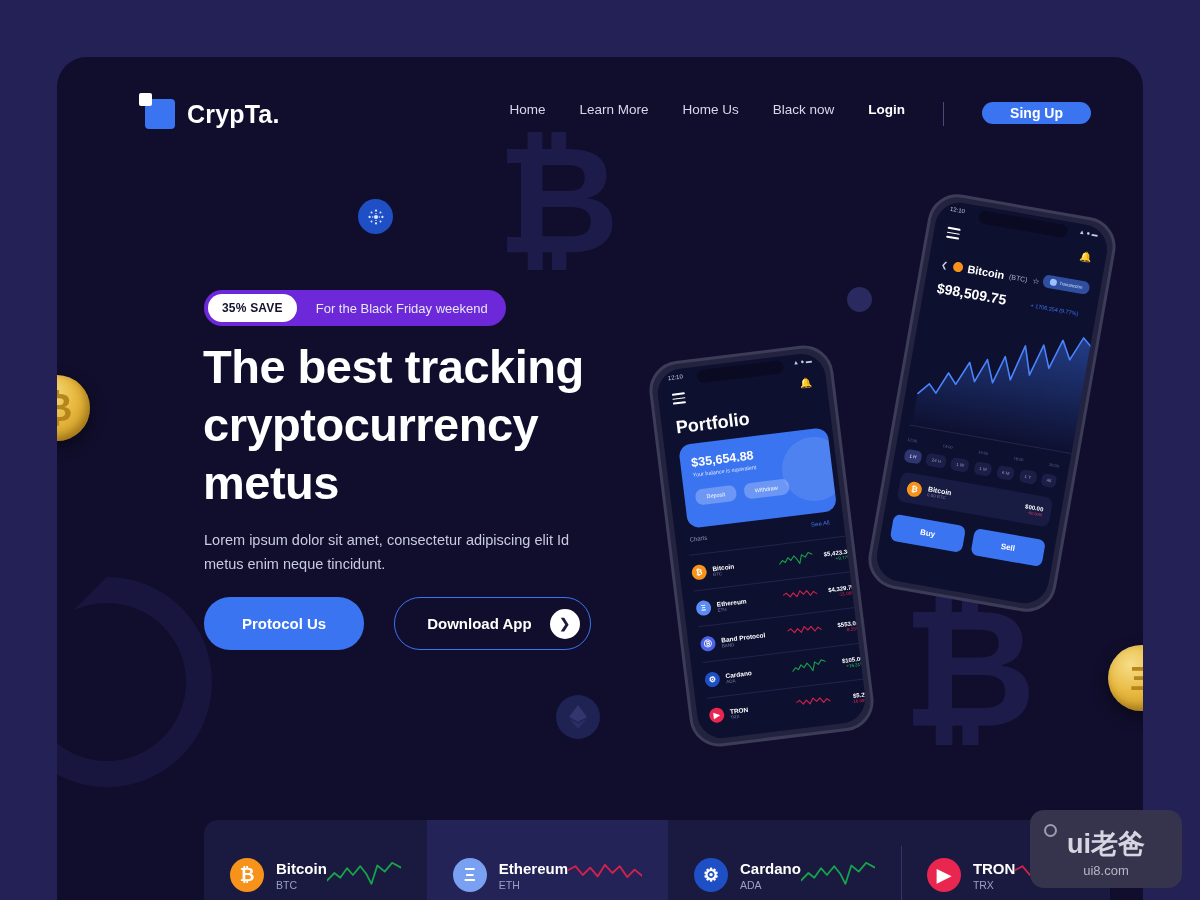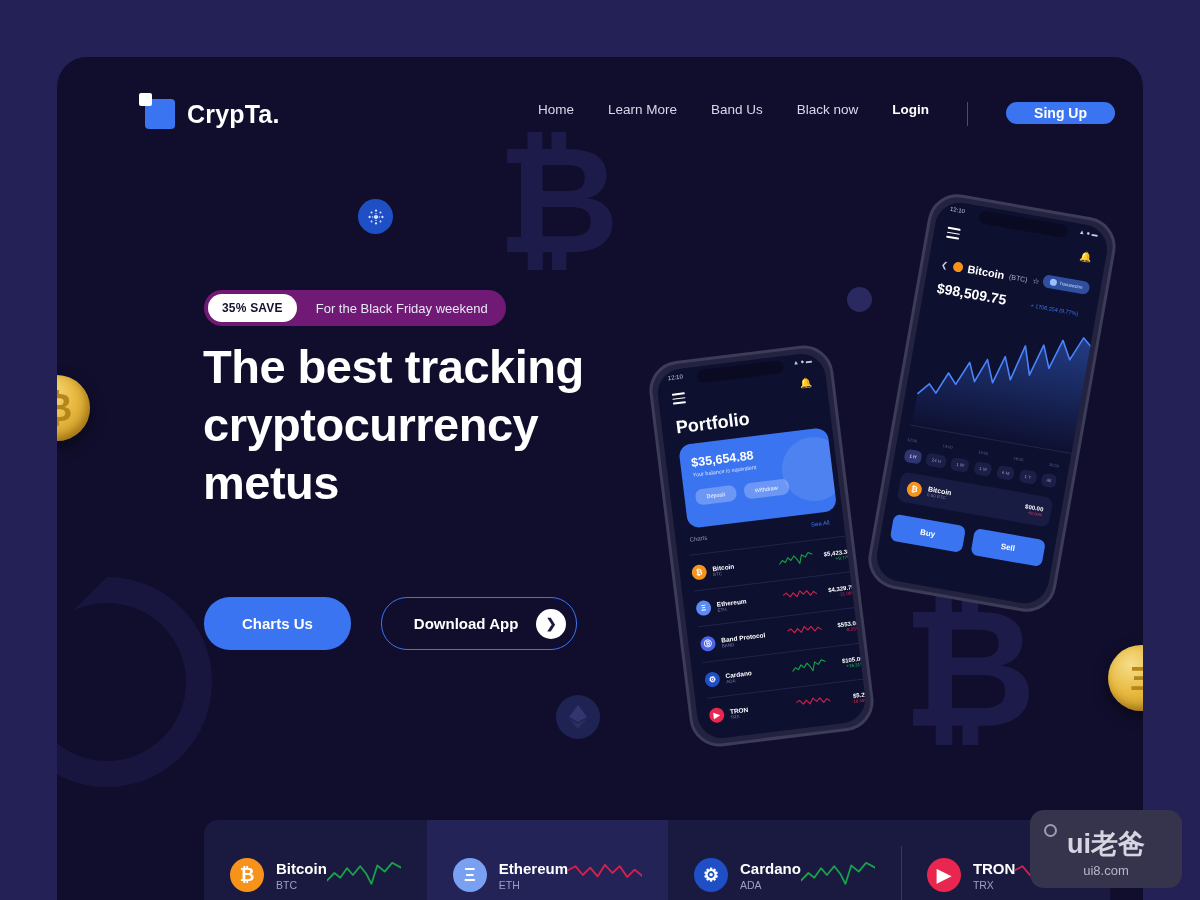--- a/index.html
+++ b/index.html
@@ -22,39 +22,39 @@
   .wm-1 { left: 440px; top: 68px; font-size: 150px; }
   .wm-2 { left: 845px; top: 530px; font-size: 165px; }
   .arc {
     position: absolute; left: -55px; top: 520px; width: 210px; height: 210px;
     border: 26px solid #1A1842; border-radius: 50%;
     clip-path: polygon(50% 0, 100% 0, 100% 100%, 0 100%, 0 50%);
     opacity: .85;
   }
 
   
-  .nav { position: absolute; left: 88px; top: 30px; right: 28px; height: 54px;
+  .nav { position: absolute; left: 88px; top: 30px; right: 52px; height: 54px;
          display: flex; align-items: center; }
   .logo { display: flex; align-items: center; gap: 12px; }
   .logo-mark { position: relative; width: 30px; height: 30px; background: #3B74F0;
                border-radius: 4px; }
   .logo-mark::after { content: ""; position: absolute; left: -6px; top: -6px;
                width: 13px; height: 13px; background: #fff; border-radius: 2px; }
   .logo-text { color: #fff; font-size: 25px; font-weight: 700; letter-spacing: .2px; }
   .nav-links { display: flex; align-items: flex-start; gap: 34px; margin-left: auto; }
   .nav-link { color: #D7D9EA; font-size: 13.5px; white-space: nowrap; cursor: pointer; }
   .nav-link.strong { color: #fff; font-weight: 700; }
   .nav-sep { width: 1px; height: 24px; background: #4A4A78; margin: 0 4px; }
   .btn-signup { background: #3B74F0; color: #fff; font-size: 14px; font-weight: 700;
                 border: none; border-radius: 22px; padding: 3px 28px; cursor: pointer;
                 white-space: nowrap; }
 
   
   .badge-row { position: absolute; left: 147px; top: 233px; display: flex;
-               align-items: center; background: #701a75; border-radius: 20px;
+               align-items: center; background: #6d28d9; border-radius: 20px;
                padding: 4px 18px 4px 4px; text-align: center; }
   .badge-pill { background: #fff; color: #13122E; font-size: 12px; font-weight: 700;
                 border-radius: 16px; padding: 7px 14px; letter-spacing: .2px; }
   .badge-text { color: #E6E8F5; font-size: 13px; margin-left: 19px; white-space: nowrap; }
 
   .headline { position: absolute; left: 146px; top: 281px; width: 470px;
               color: #fff; font-size: 47px; line-height: 58px; font-weight: 700;
               letter-spacing: -0.5px; }
   .subtext { position: absolute; left: 147px; top: 471px; width: 400px;
              color: #C8CBE0; font-size: 14.5px; line-height: 24px; }
@@ -209,36 +209,37 @@
     <div class="arc"></div>
 
     <div class="nav">
       <div class="logo">
         <span class="logo-mark"></span>
         <span class="logo-text">CrypTa.</span>
       </div>
       <div class="nav-links">
         <span class="nav-link">Home</span>
         <span class="nav-link">Learn More</span>
-        <span class="nav-link">Band Us</span>
+        <span class="nav-link">Home Us</span>
         <span class="nav-link">Black now</span>
         <span class="nav-link strong">Login</span>
         <span class="nav-sep"></span>
         <button class="btn-signup">Sing Up</button>
       </div>
     </div>
 
     <div class="badge-row">
       <span class="badge-pill">35% SAVE</span>
       <span class="badge-text">For the Black Friday weekend</span>
     </div>
     <h1 class="headline">The best tracking cryptocurrency metus</h1>
+    <p class="subtext">Lorem ipsum dolor sit amet, consectetur adipiscing elit Id metus enim neque tincidunt.</p>
 
     <div class="cta-row">
-      <button class="btn-contact">Charts Us</button>
+      <button class="btn-contact">Protocol Us</button>
       <button class="btn-download">
         <span>Download App</span>
         <span class="arrow-circle">❯</span>
       </button>
     </div>
 
     <div class="float float-ada">
       <svg width="20" height="20" viewBox="0 0 20 20" aria-hidden="true">
         <g fill="#DCE7FF">
           <circle cx="10" cy="10" r="2.1"></circle>

